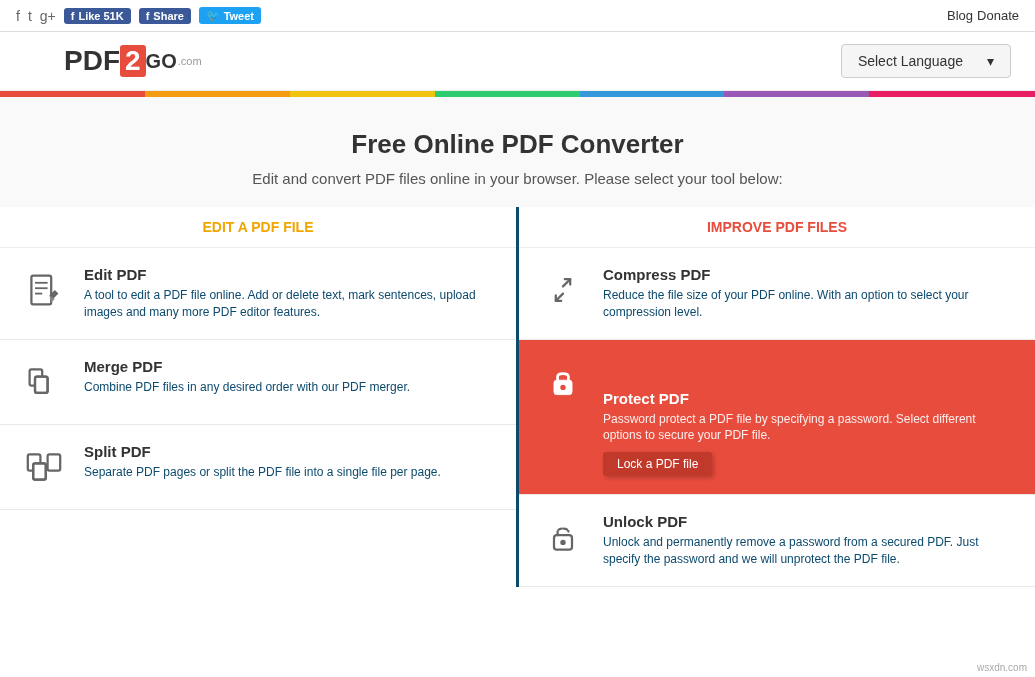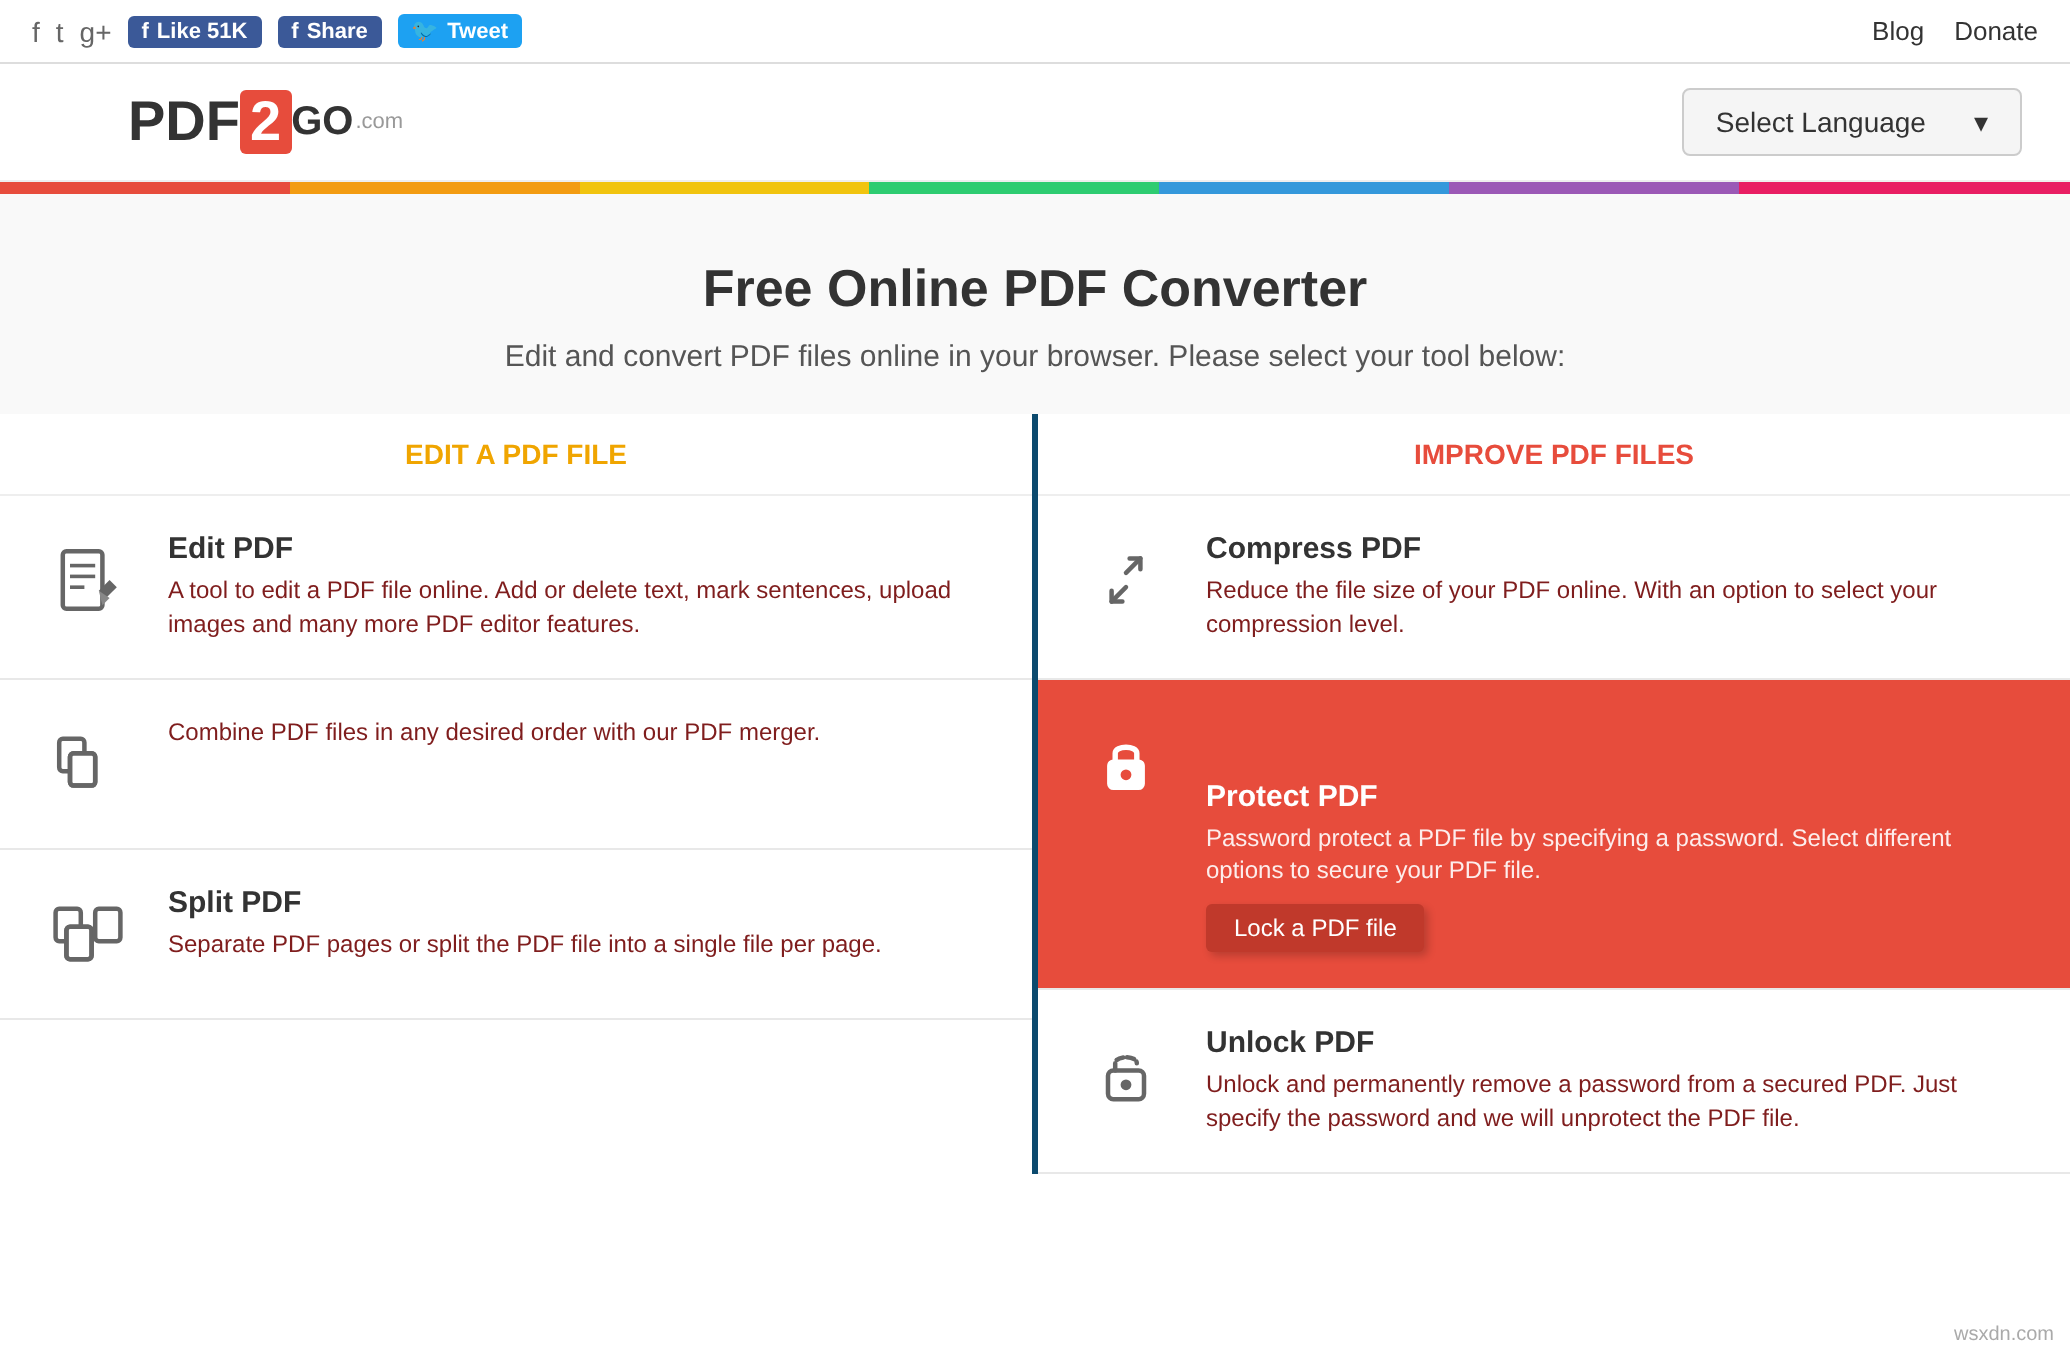--- a/index.html
+++ b/index.html
@@ -9,21 +9,21 @@
     .top-bar {
       display: flex;
       align-items: center;
       justify-content: space-between;
       padding: 4px 16px;
       border-bottom: 1px solid #ddd;
       background: #fff;
       height: 32px;
     }
     .top-bar-left { display: flex; align-items: center; gap: 8px; }
-    .top-bar-right { display: flex; gap: 15px; }
+    .top-bar-right { display: flex; gap: 4px; }
     .top-bar-right a { text-decoration: none; color: #333; font-size: 13px; }
 
     .social-icon { color: #666; font-size: 14px; cursor: pointer; }
 
     .fb-like-btn {
       display: inline-flex; align-items: center; gap: 4px;
       background: #3b5998; color: #fff; font-size: 11px; font-weight: bold;
       padding: 2px 7px; border-radius: 3px; cursor: pointer;
     }
     .fb-share-btn {
@@ -114,21 +114,21 @@
 
     .tool-icon {
       width: 48px; height: 48px; margin-right: 16px;
       flex-shrink: 0; display: flex; align-items: center; justify-content: center;
       font-size: 28px; color: #666;
     }
     .tool-item.active-red .tool-icon { color: #fff; }
 
     .tool-content { flex: 1; }
     .tool-title { font-size: 15px; font-weight: bold; color: #333; margin-bottom: 4px; }
-    .tool-desc { font-size: 12px; color: #7f1d1d; line-height: 1.4; }
+    .tool-desc { font-size: 12px; color: #0c4a6e; line-height: 1.4; }
 
     .lock-btn {
       display: inline-block;
       background: #c0392b; border: none;
       color: #fff; font-size: 12px;
       padding: 5px 14px; border-radius: 3px;
       cursor: pointer; margin-top: 8px;
       box-shadow: 2px 2px 4px rgba(0,0,0,0.2);
     }
 
@@ -216,20 +216,21 @@
 
     <div class="tool-item">
       <div class="tool-icon">
         <svg class="icon-svg" viewBox="0 0 40 40" fill="none" xmlns="http://www.w3.org/2000/svg">
           <rect x="4" y="6" width="14" height="18" rx="2" stroke="#666" stroke-width="2.5" fill="none"></rect>
           <rect x="10" y="14" width="14" height="18" rx="2" stroke="#666" stroke-width="2.5" fill="white"></rect>
           <rect x="10" y="14" width="14" height="18" rx="2" stroke="#666" stroke-width="2.5" fill="none"></rect>
         </svg>
       </div>
       <div class="tool-content">
+        <div class="tool-title">Merge PDF</div>
         <div class="tool-desc">Combine PDF files in any desired order with our PDF merger.</div>
       </div>
     </div>
 
     <div class="tool-item">
       <div class="tool-icon">
         <svg class="icon-svg" viewBox="0 0 40 40" fill="none" xmlns="http://www.w3.org/2000/svg">
           <rect x="2" y="6" width="14" height="18" rx="2" stroke="#666" stroke-width="2.5" fill="none"></rect>
           <rect x="8" y="16" width="14" height="18" rx="2" stroke="#666" stroke-width="2.5" fill="white"></rect>
           <rect x="8" y="16" width="14" height="18" rx="2" stroke="#666" stroke-width="2.5" fill="none"></rect>

